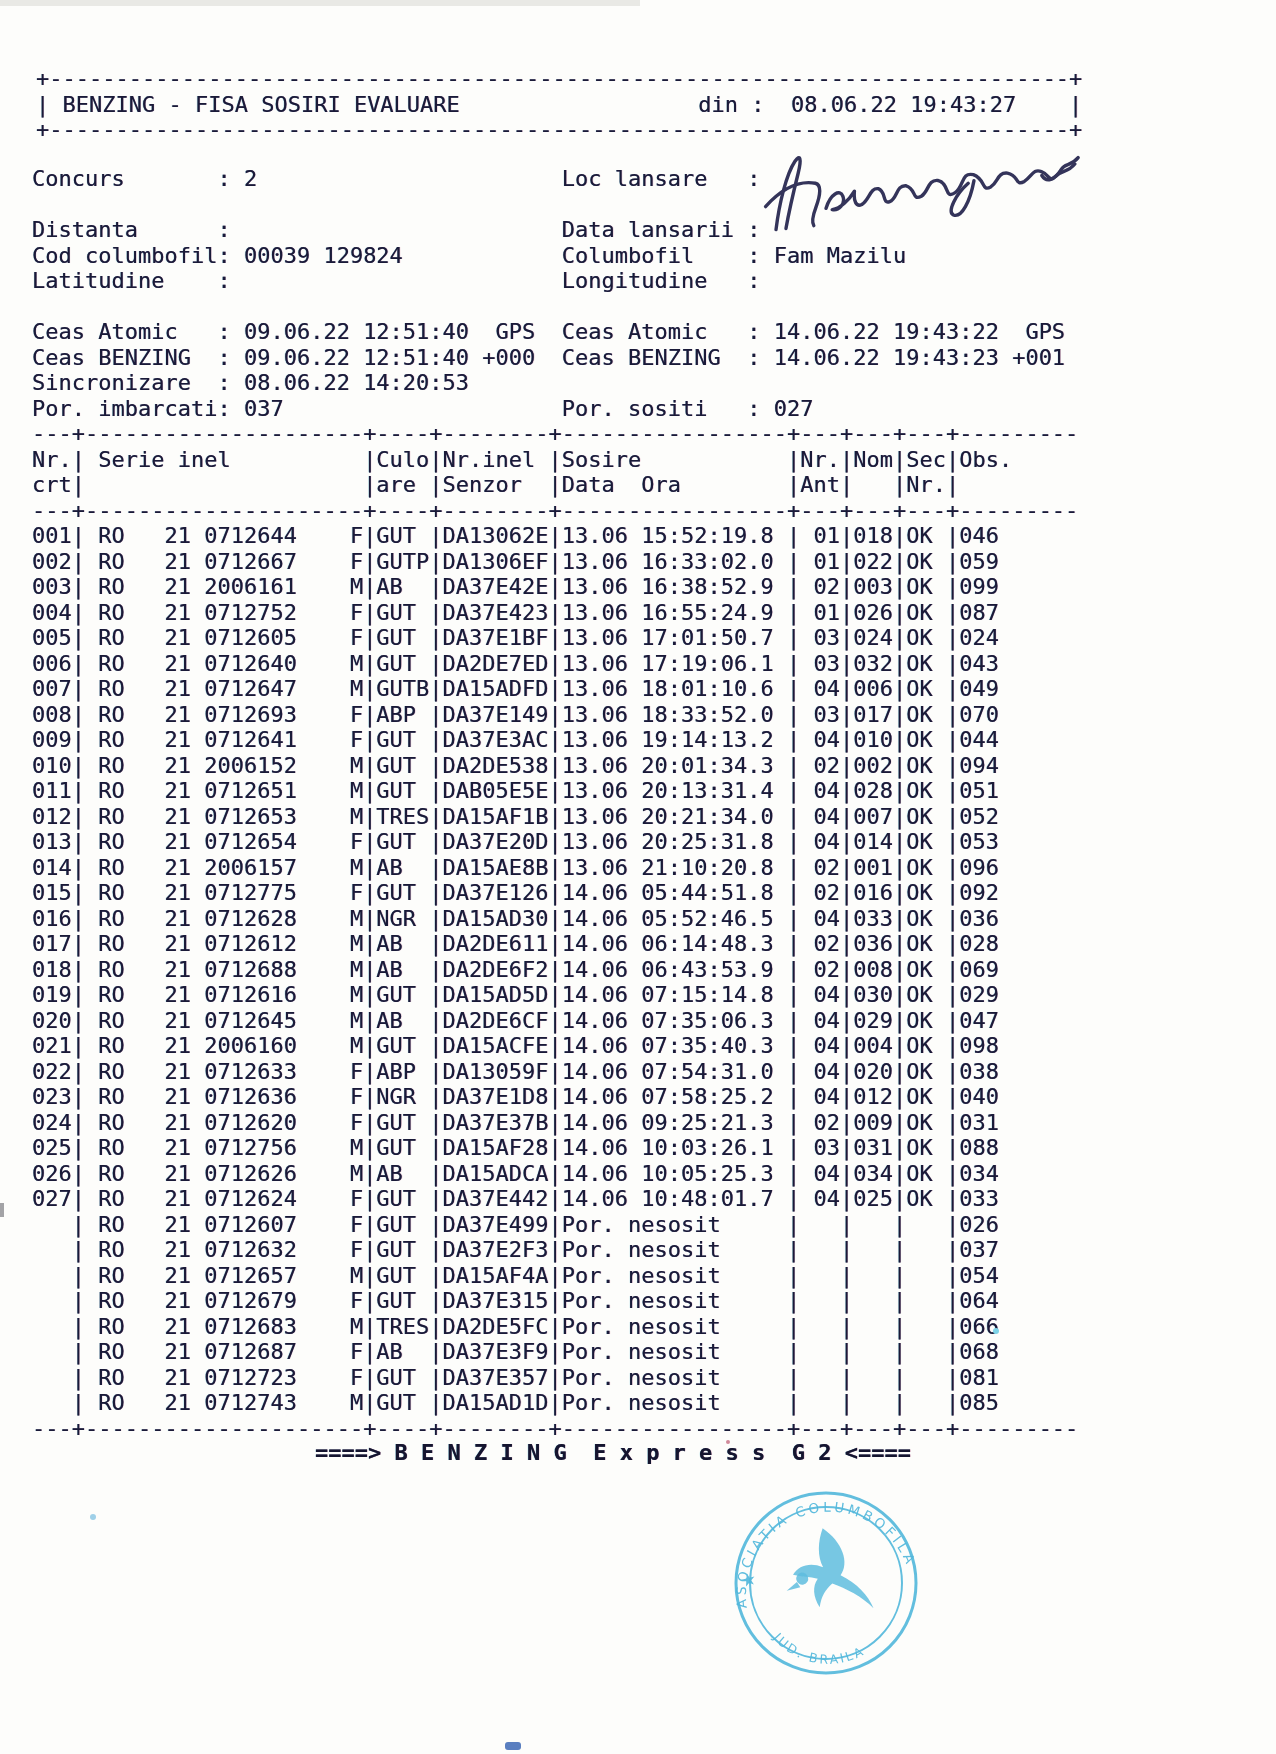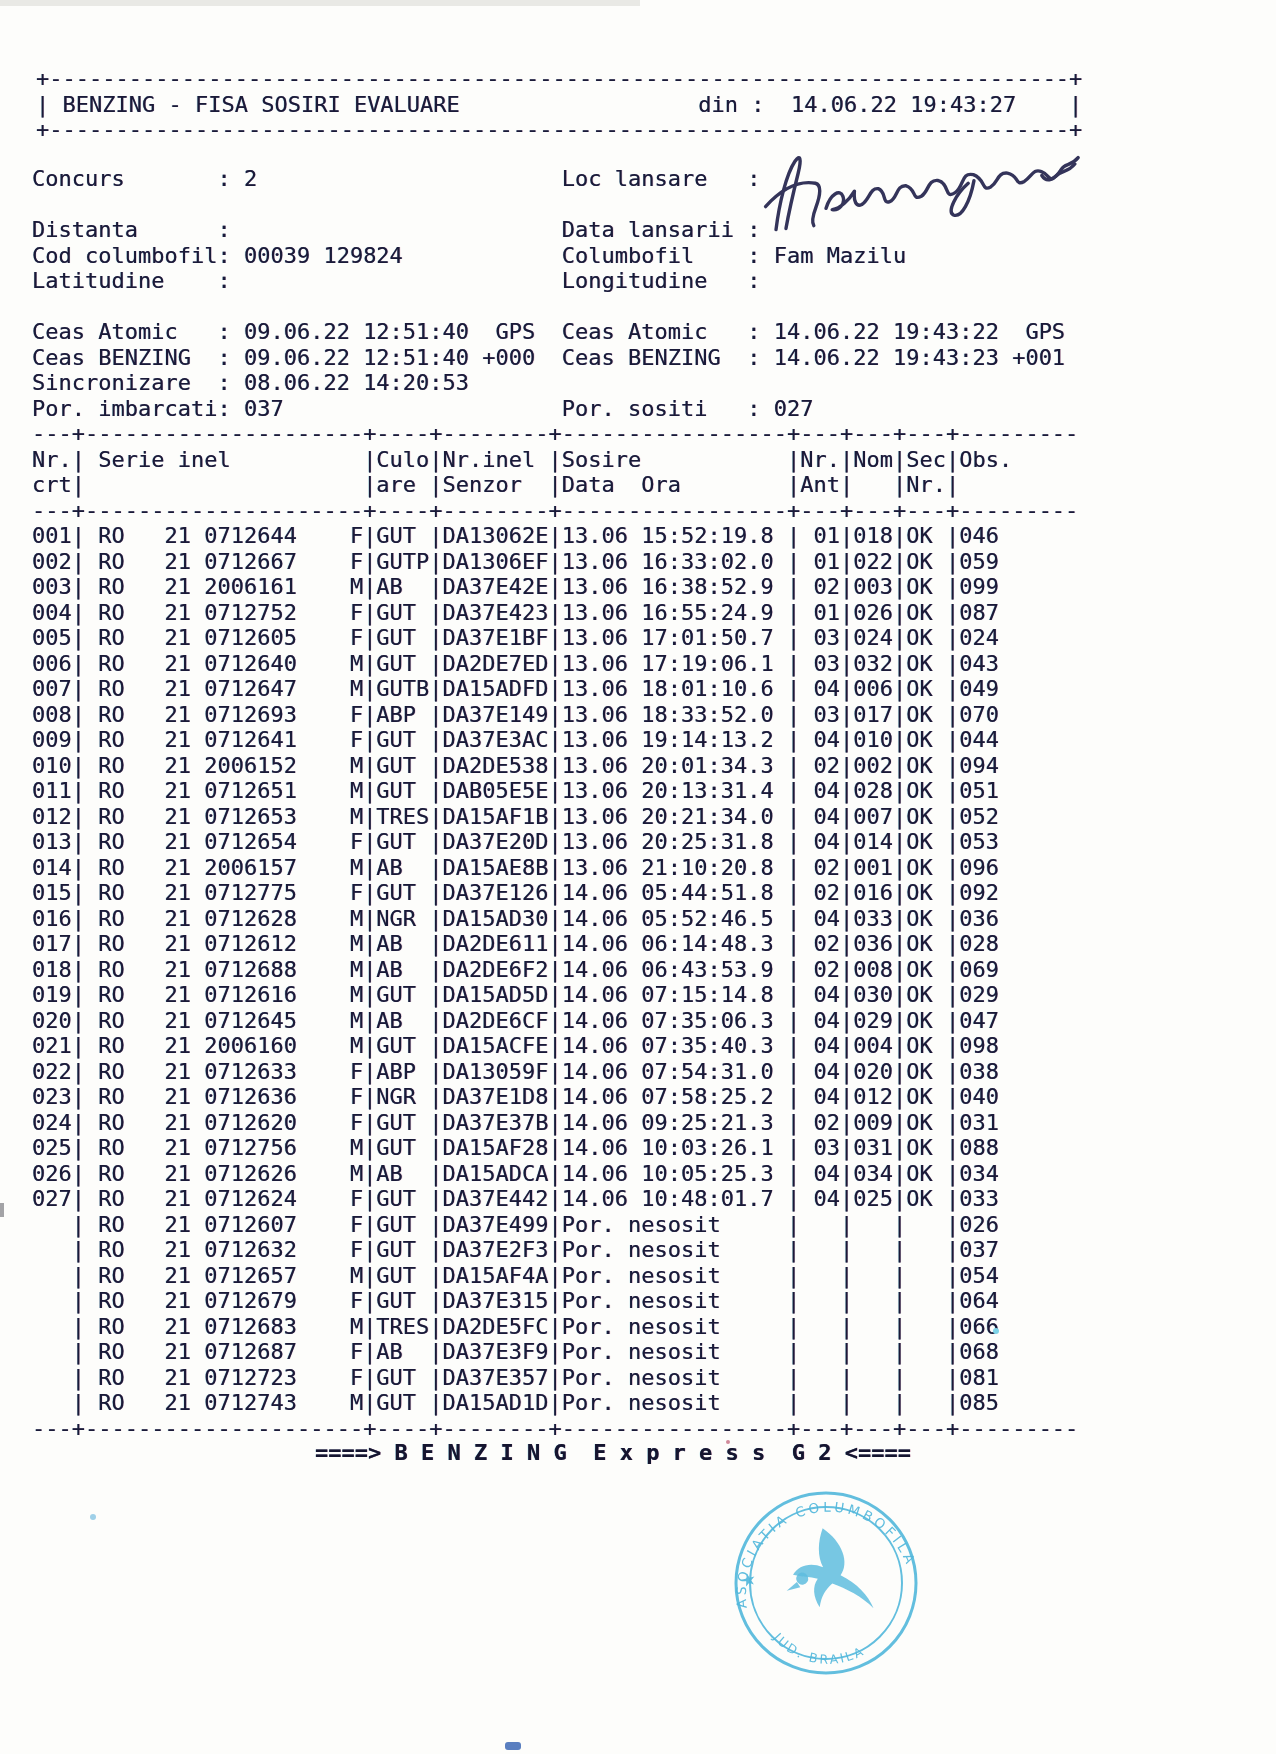--- a/index.html
+++ b/index.html
@@ -31,21 +31,21 @@
   .edgemark{position:absolute;left:0;top:1203px;width:4px;height:14px;background:#4a4a52;opacity:.5;}
 </style>
 </head>
 <body>
 
 <div class="page">
 
   <div class="topshade"></div>
   <div class="edgemark"></div>
 
-  <pre class="block" id="headerBox"><span>+-----------------------------------------------------------------------------+</span><span>| BENZING - FISA SOSIRI EVALUARE                  din :  14.06.22 19:43:27    |</span><span>+-----------------------------------------------------------------------------+</span></pre>
+  <pre class="block" id="headerBox"><span>+-----------------------------------------------------------------------------+</span><span>| BENZING - FISA SOSIRI EVALUARE                  din :  08.06.22 19:43:27    |</span><span>+-----------------------------------------------------------------------------+</span></pre>
 
   <pre class="block" id="bodyBlock"><span>Concurs       : 2                       Loc lansare   : </span><span> </span><span>Distanta      :                         Data lansarii : </span><span>Cod columbofil: 00039 129824            Columbofil    : Fam Mazilu</span><span>Latitudine    :                         Longitudine   : </span><span> </span><span>Ceas Atomic   : 09.06.22 12:51:40  GPS  Ceas Atomic   : 14.06.22 19:43:22  GPS</span><span>Ceas BENZING  : 09.06.22 12:51:40 +000  Ceas BENZING  : 14.06.22 19:43:23 +001</span><span>Sincronizare  : 08.06.22 14:20:53</span><span>Por. imbarcati: 037                     Por. sositi   : 027</span><span>---+---------------------+----+--------+-----------------+---+---+---+---------</span><span>Nr.| Serie inel          |Culo|Nr.inel |Sosire           |Nr.|Nom|Sec|Obs.     </span><span>crt|                     |are |Senzor  |Data  Ora        |Ant|   |Nr.|         </span><span>---+---------------------+----+--------+-----------------+---+---+---+---------</span><span>001| RO   21 0712644    F|GUT |DA13062E|13.06 15:52:19.8 | 01|018|OK |046      </span><span>002| RO   21 0712667    F|GUTP|DA1306EF|13.06 16:33:02.0 | 01|022|OK |059      </span><span>003| RO   21 2006161    M|AB  |DA37E42E|13.06 16:38:52.9 | 02|003|OK |099      </span><span>004| RO   21 0712752    F|GUT |DA37E423|13.06 16:55:24.9 | 01|026|OK |087      </span><span>005| RO   21 0712605    F|GUT |DA37E1BF|13.06 17:01:50.7 | 03|024|OK |024      </span><span>006| RO   21 0712640    M|GUT |DA2DE7ED|13.06 17:19:06.1 | 03|032|OK |043      </span><span>007| RO   21 0712647    M|GUTB|DA15ADFD|13.06 18:01:10.6 | 04|006|OK |049      </span><span>008| RO   21 0712693    F|ABP |DA37E149|13.06 18:33:52.0 | 03|017|OK |070      </span><span>009| RO   21 0712641    F|GUT |DA37E3AC|13.06 19:14:13.2 | 04|010|OK |044      </span><span>010| RO   21 2006152    M|GUT |DA2DE538|13.06 20:01:34.3 | 02|002|OK |094      </span><span>011| RO   21 0712651    M|GUT |DAB05E5E|13.06 20:13:31.4 | 04|028|OK |051      </span><span>012| RO   21 0712653    M|TRES|DA15AF1B|13.06 20:21:34.0 | 04|007|OK |052      </span><span>013| RO   21 0712654    F|GUT |DA37E20D|13.06 20:25:31.8 | 04|014|OK |053      </span><span>014| RO   21 2006157    M|AB  |DA15AE8B|13.06 21:10:20.8 | 02|001|OK |096      </span><span>015| RO   21 0712775    F|GUT |DA37E126|14.06 05:44:51.8 | 02|016|OK |092      </span><span>016| RO   21 0712628    M|NGR |DA15AD30|14.06 05:52:46.5 | 04|033|OK |036      </span><span>017| RO   21 0712612    M|AB  |DA2DE611|14.06 06:14:48.3 | 02|036|OK |028      </span><span>018| RO   21 0712688    M|AB  |DA2DE6F2|14.06 06:43:53.9 | 02|008|OK |069      </span><span>019| RO   21 0712616    M|GUT |DA15AD5D|14.06 07:15:14.8 | 04|030|OK |029      </span><span>020| RO   21 0712645    M|AB  |DA2DE6CF|14.06 07:35:06.3 | 04|029|OK |047      </span><span>021| RO   21 2006160    M|GUT |DA15ACFE|14.06 07:35:40.3 | 04|004|OK |098      </span><span>022| RO   21 0712633    F|ABP |DA13059F|14.06 07:54:31.0 | 04|020|OK |038      </span><span>023| RO   21 0712636    F|NGR |DA37E1D8|14.06 07:58:25.2 | 04|012|OK |040      </span><span>024| RO   21 0712620    F|GUT |DA37E37B|14.06 09:25:21.3 | 02|009|OK |031      </span><span>025| RO   21 0712756    M|GUT |DA15AF28|14.06 10:03:26.1 | 03|031|OK |088      </span><span>026| RO   21 0712626    M|AB  |DA15ADCA|14.06 10:05:25.3 | 04|034|OK |034      </span><span>027| RO   21 0712624    F|GUT |DA37E442|14.06 10:48:01.7 | 04|025|OK |033      </span><span>   | RO   21 0712607    F|GUT |DA37E499|Por. nesosit     |   |   |   |026      </span><span>   | RO   21 0712632    F|GUT |DA37E2F3|Por. nesosit     |   |   |   |037      </span><span>   | RO   21 0712657    M|GUT |DA15AF4A|Por. nesosit     |   |   |   |054      </span><span>   | RO   21 0712679    F|GUT |DA37E315|Por. nesosit     |   |   |   |064      </span><span>   | RO   21 0712683    M|TRES|DA2DE5FC|Por. nesosit     |   |   |   |066      </span><span>   | RO   21 0712687    F|AB  |DA37E3F9|Por. nesosit     |   |   |   |068      </span><span>   | RO   21 0712723    F|GUT |DA37E357|Por. nesosit     |   |   |   |081      </span><span>   | RO   21 0712743    M|GUT |DA15AD1D|Por. nesosit     |   |   |   |085      </span><span>---+---------------------+----+--------+-----------------+---+---+---+---------</span></pre>
 
   <svg class="handwriting" width="330" height="115" viewBox="0 0 330 115">
     <g fill="none" stroke="#23234c" stroke-width="3.4" stroke-linecap="round" stroke-linejoin="round" opacity="0.92">
       <path d="M14,88 C20,62 30,34 40,22 C46,15 47,20 42,34 C34,56 28,74 24,88"></path>
       <path d="M6,64 C26,46 44,42 58,46 C64,48 62,58 56,70 C52,78 50,84 52,88"></path>
       <path d="M66,72 C72,58 82,54 84,62 C86,70 78,76 72,74 C80,74 90,66 96,58 C94,68 96,74 102,72 C110,68 112,56 120,58 C128,62 122,74 130,72 C138,70 138,56 148,58 C158,62 152,74 162,70 C170,66 170,54 180,56 C192,60 184,76 196,70 C206,64 204,50 216,54 C228,60 222,72 232,68 C240,64 240,54 250,56 C262,60 256,70 266,66 C274,62 276,54 284,58 C292,62 290,70 298,64 C306,58 310,62 318,54"></path>
       <path d="M216,60 C210,80 200,96 192,92 C186,88 196,72 210,62"></path>
       <path d="M284,62 C288,70 296,68 304,58 C308,52 314,56 322,48"></path>

